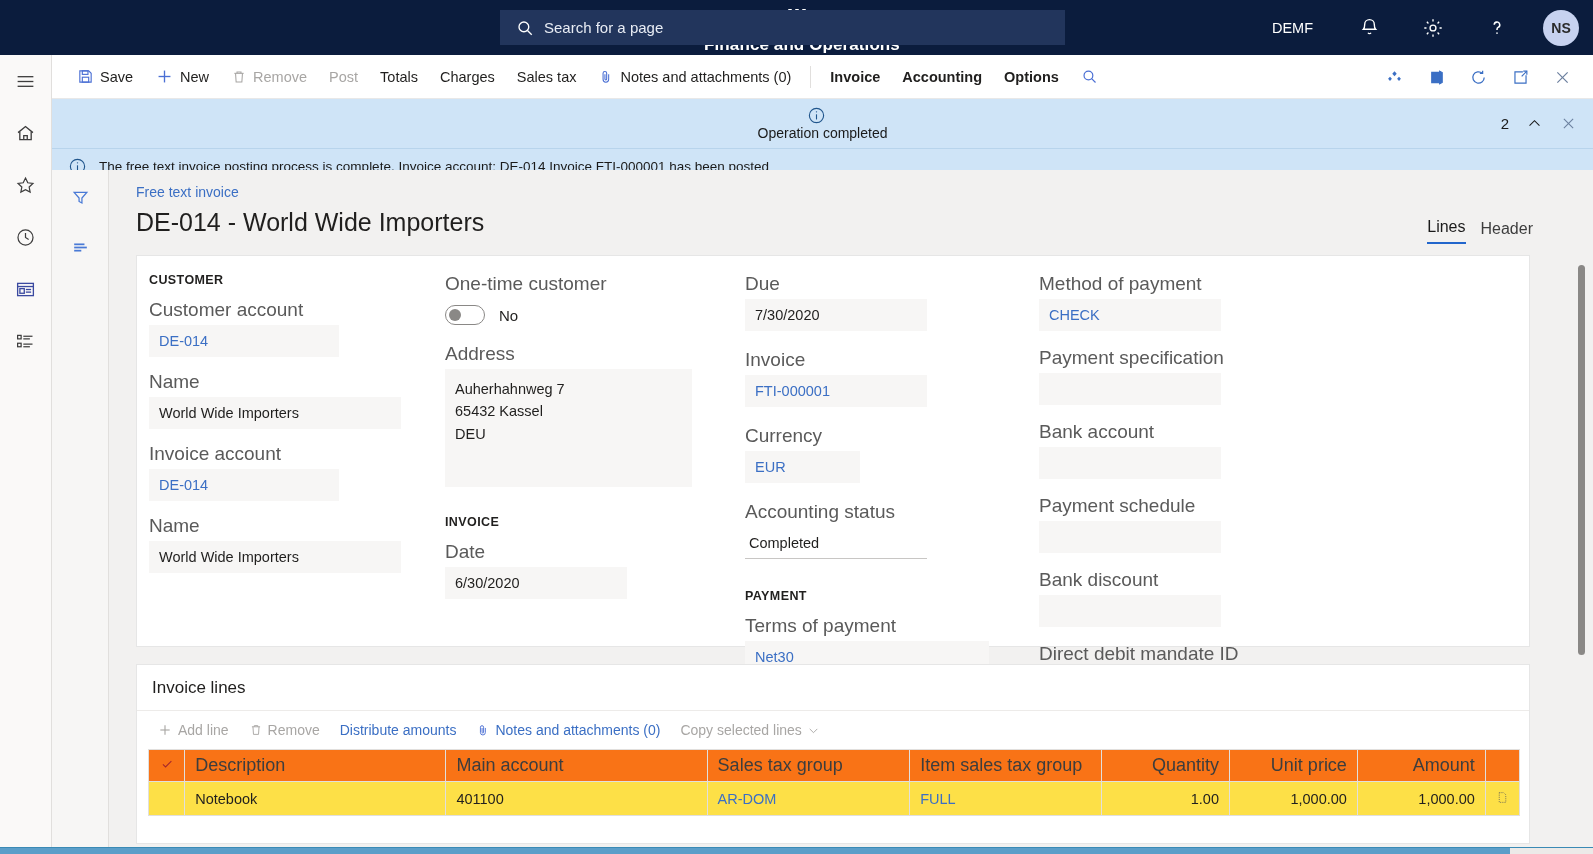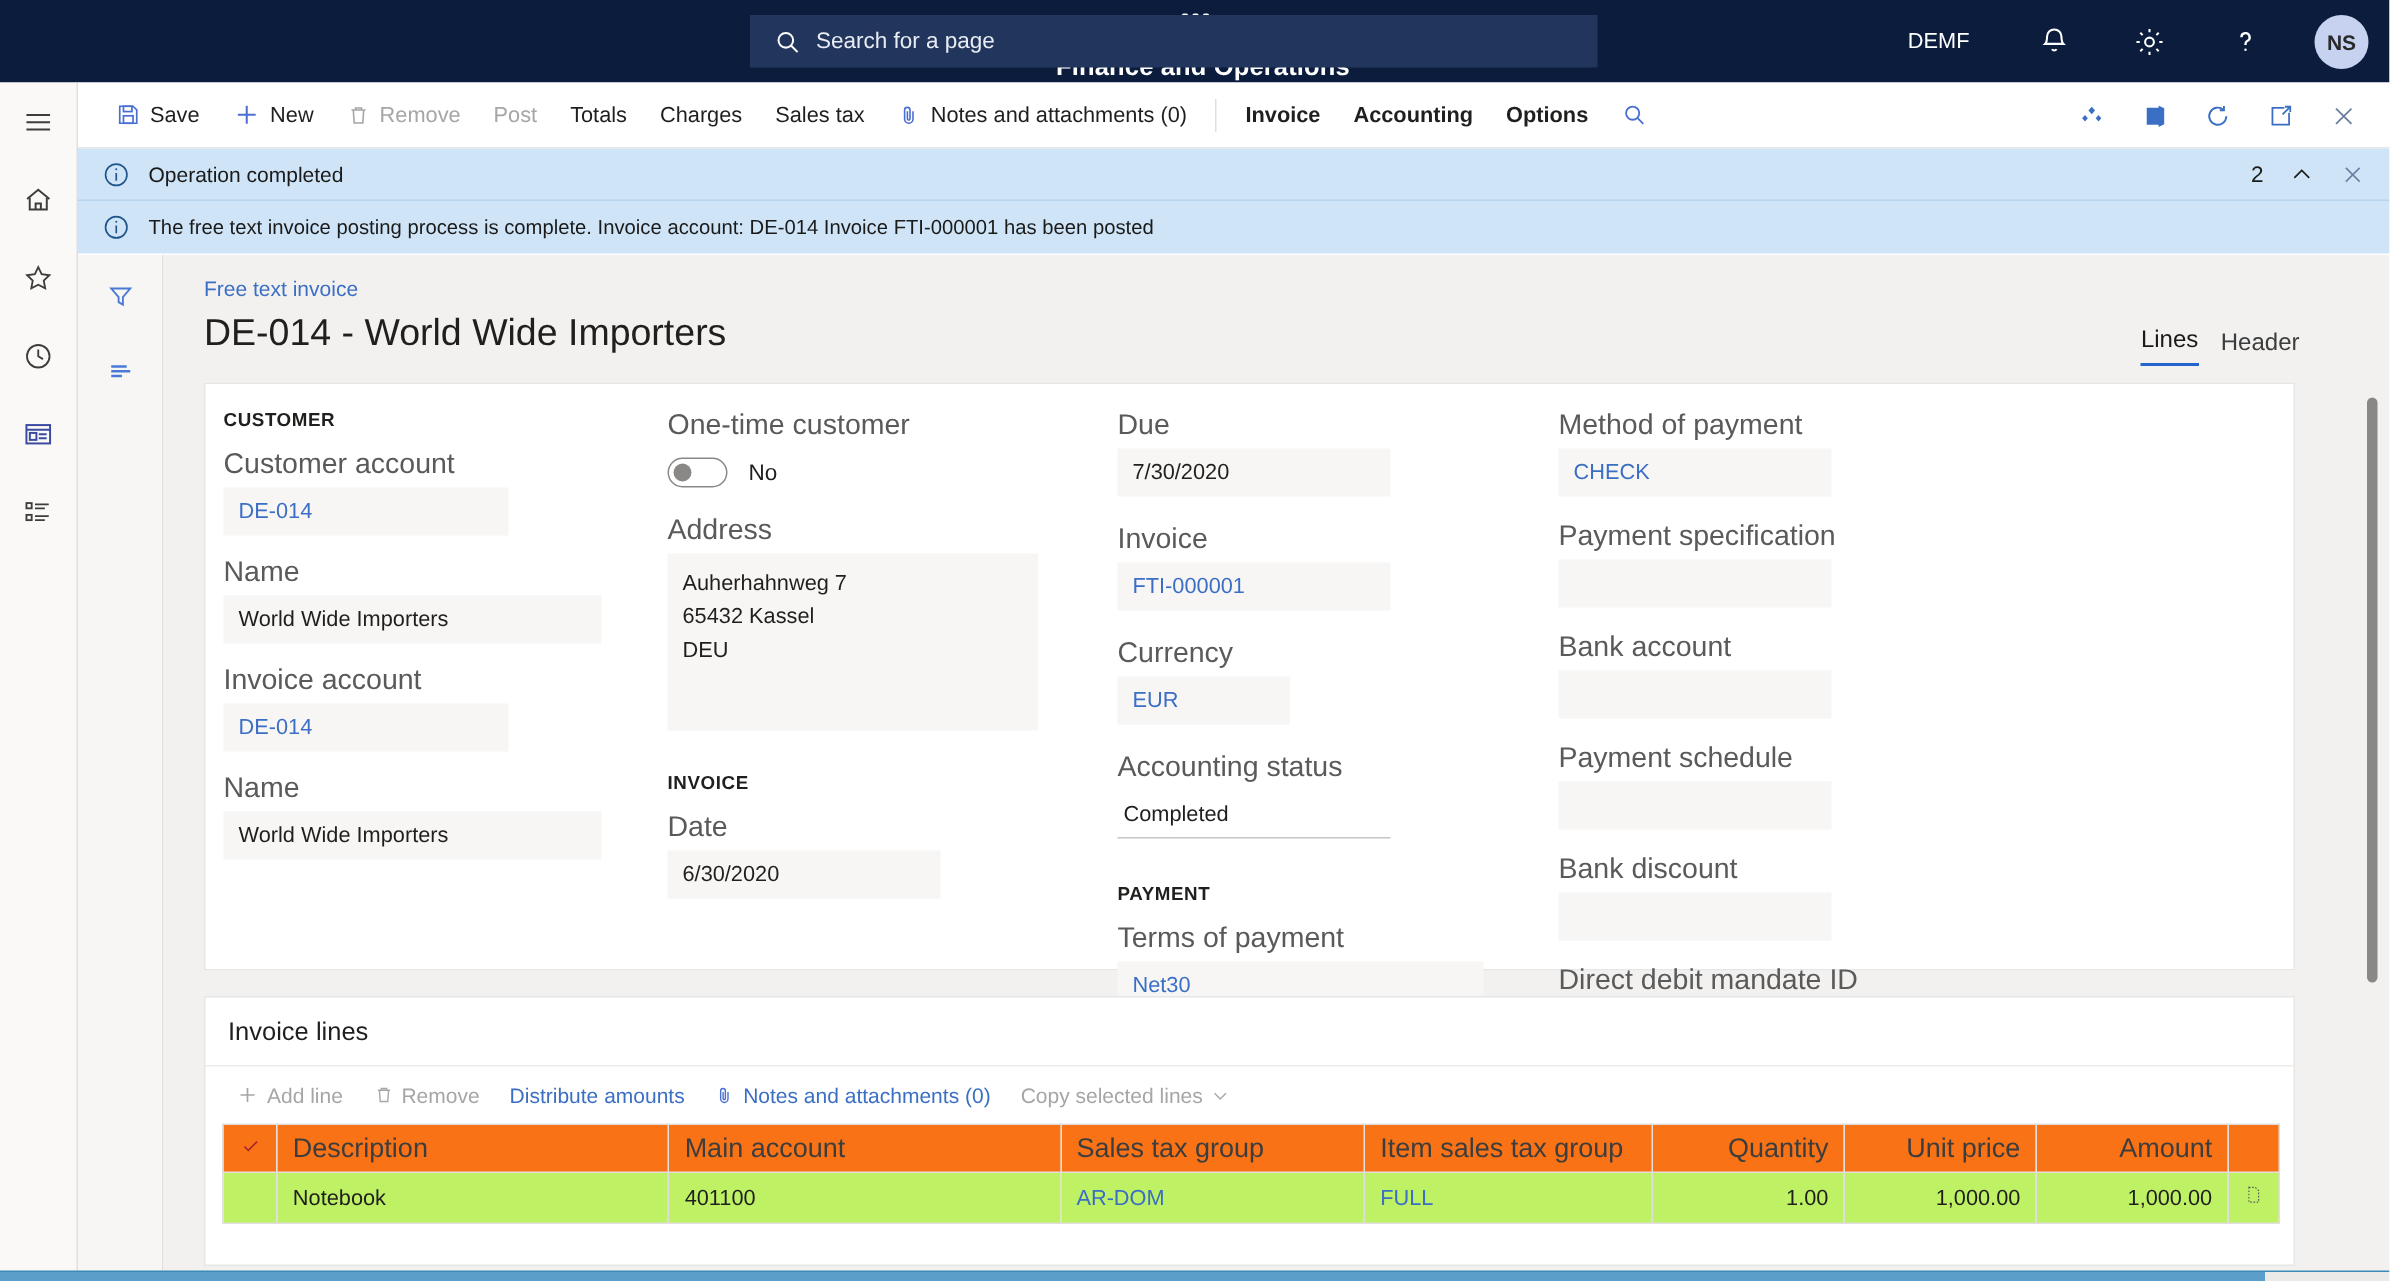--- a/index.html
+++ b/index.html
@@ -92,21 +92,21 @@
     width: 42px; height: 44px; display: flex; align-items: center; justify-content: center;
     cursor: pointer;
   }
 
   
   .msgwrap { position: absolute; left: 52px; top: 99px; width: 1541px; }
   .msgbar {
     background: #cfe4f7; min-height: 35px; display: flex; align-items: center;
     padding: 7px 16px; position: relative;
   }
-  .msgbar.first { border-bottom: 1px solid #b8d4ec; }
+  .msgbar.first { border-bottom: 1px solid #b8d4ec; flex-direction: column; }
   .msgbar .mi { width: 19px; height: 19px; flex: none; margin-right: 12px; }
   .msgbar .mtext { font-size: 14px; color: #1a1a1a; }
   .msgbar .mtext.small { font-size: 13.5px; }
   .msgactions {
     position: absolute; right: 10px; top: 0; height: 100%;
     display: flex; align-items: center; gap: 4px;
   }
   .msgactions .mbtn {
     width: 30px; height: 30px; display: flex; align-items: center; justify-content: center;
     cursor: pointer;
@@ -201,21 +201,21 @@
     table-layout: fixed;
   }
   table.grid th {
     font-size: 18px; font-weight: normal; color: #3d3d3d;
     border: 1px solid #e1dfdd; height: 32px; padding: 0 10px;
     text-align: left; background: #f97316;
   }
   table.grid th.num, table.grid td.num { text-align: right; }
   table.grid td {
     font-size: 14.5px; color: #201f1e; border: 1px solid #e1dfdd;
-    height: 34px; padding: 0 10px; background: #bef264;
+    height: 34px; padding: 0 10px; background: #fde047;
   }
   table.grid td.link { color: #3b6fc4; }
   table.grid td.sel, table.grid th.sel { width: 34px; padding: 0; text-align: center; }
 
   
   .vscroll {
     position: absolute; right: 8px; top: 95px; width: 7px; height: 390px;
     background: #8a8886; border-radius: 4px;
   }
   .hscroll-track {

